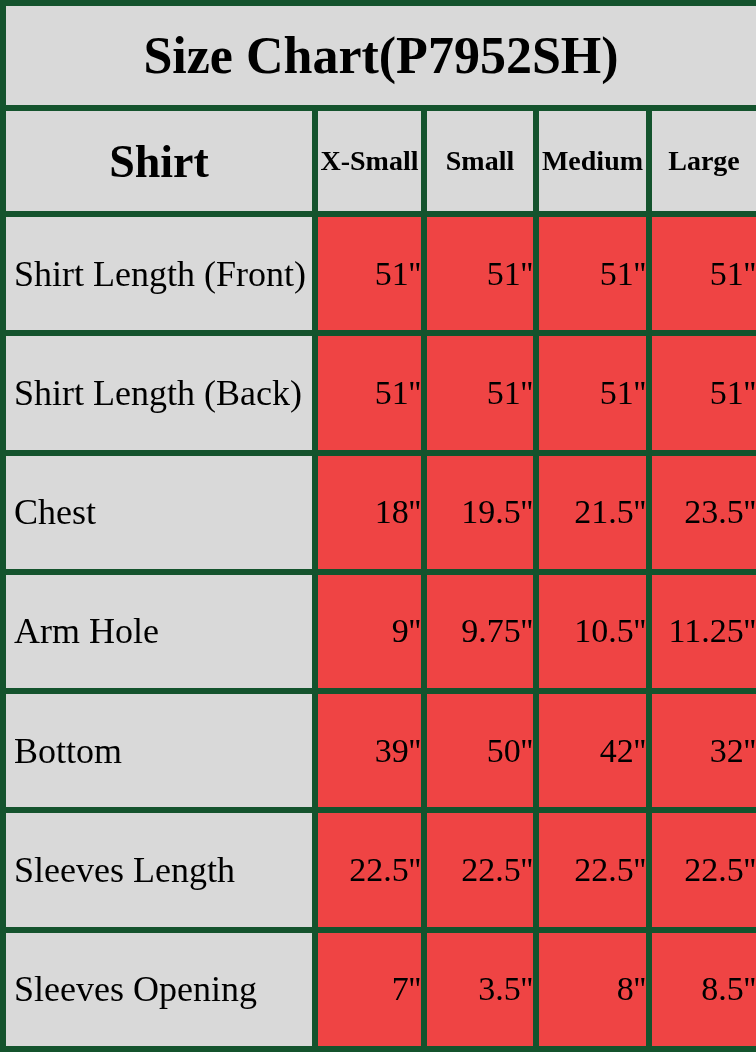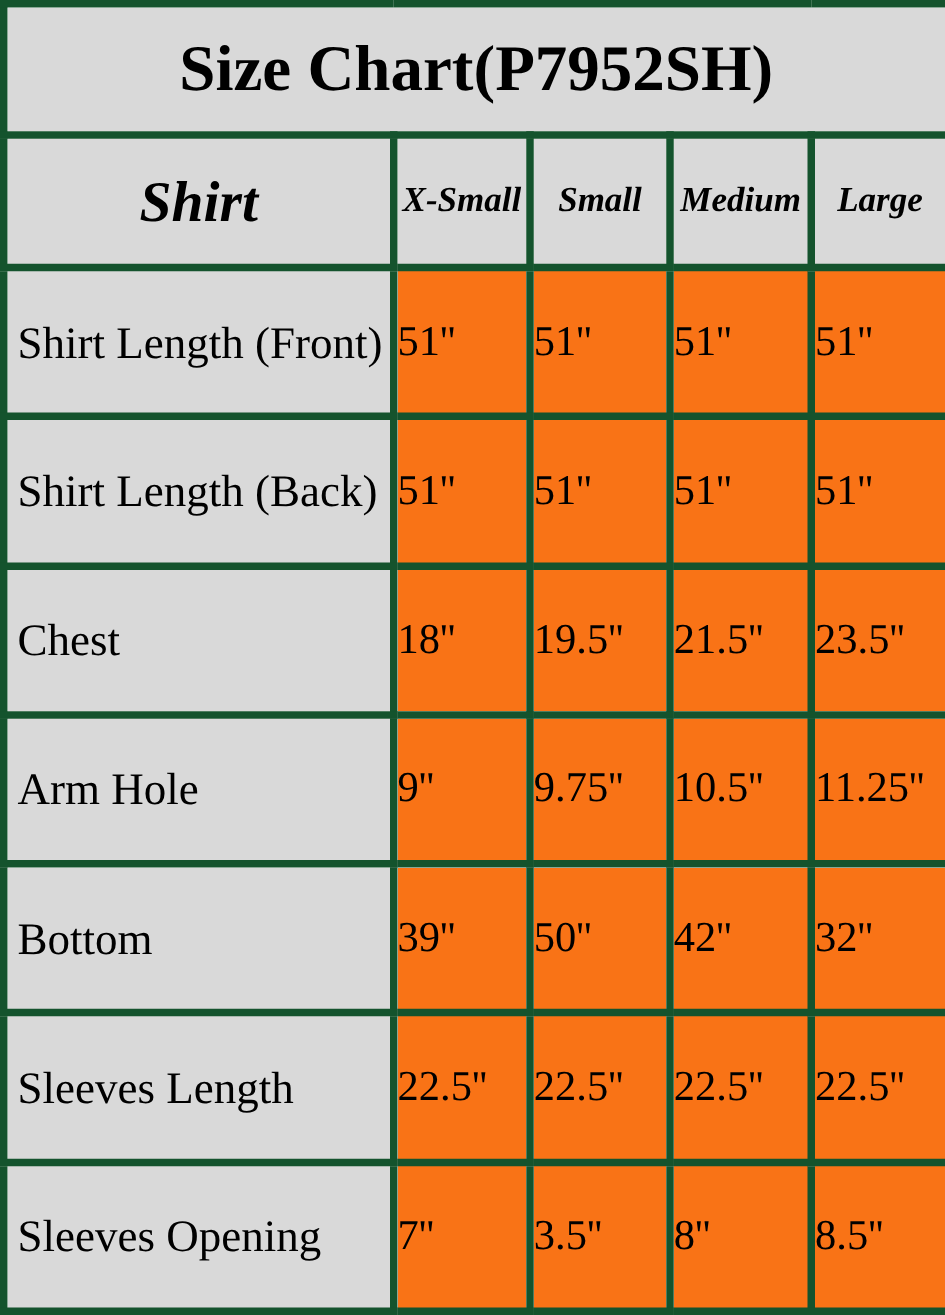--- a/index.html
+++ b/index.html
@@ -37,40 +37,39 @@
     font-size: 52px;
     letter-spacing: 0px;
   }
   
   tr.header-row th {
     height: 100px;
     background: #d9d9d9;
     text-align: center;
     vertical-align: middle;
     font-weight: 700;
-    font-style: italic;
   }
   tr.header-row th.corner {
     font-size: 46px;
   }
   tr.header-row th.size-col {
     font-size: 28px;
   }
   
   tbody th.row-label {
     background: #d9d9d9;
     text-align: left;
     vertical-align: middle;
     font-weight: 400;
     font-size: 36px;
     padding-left: 8px;
   }
   tbody td.value-cell {
-    background: #f97316;
-    text-align: left;
+    background: #ef4444;
+    text-align: right;
     vertical-align: middle;
     font-size: 34px;
   }
 </style>
 </head>
 <body>
 
 <table class="size-chart">
   <colgroup>
     <col style="width:312px">

